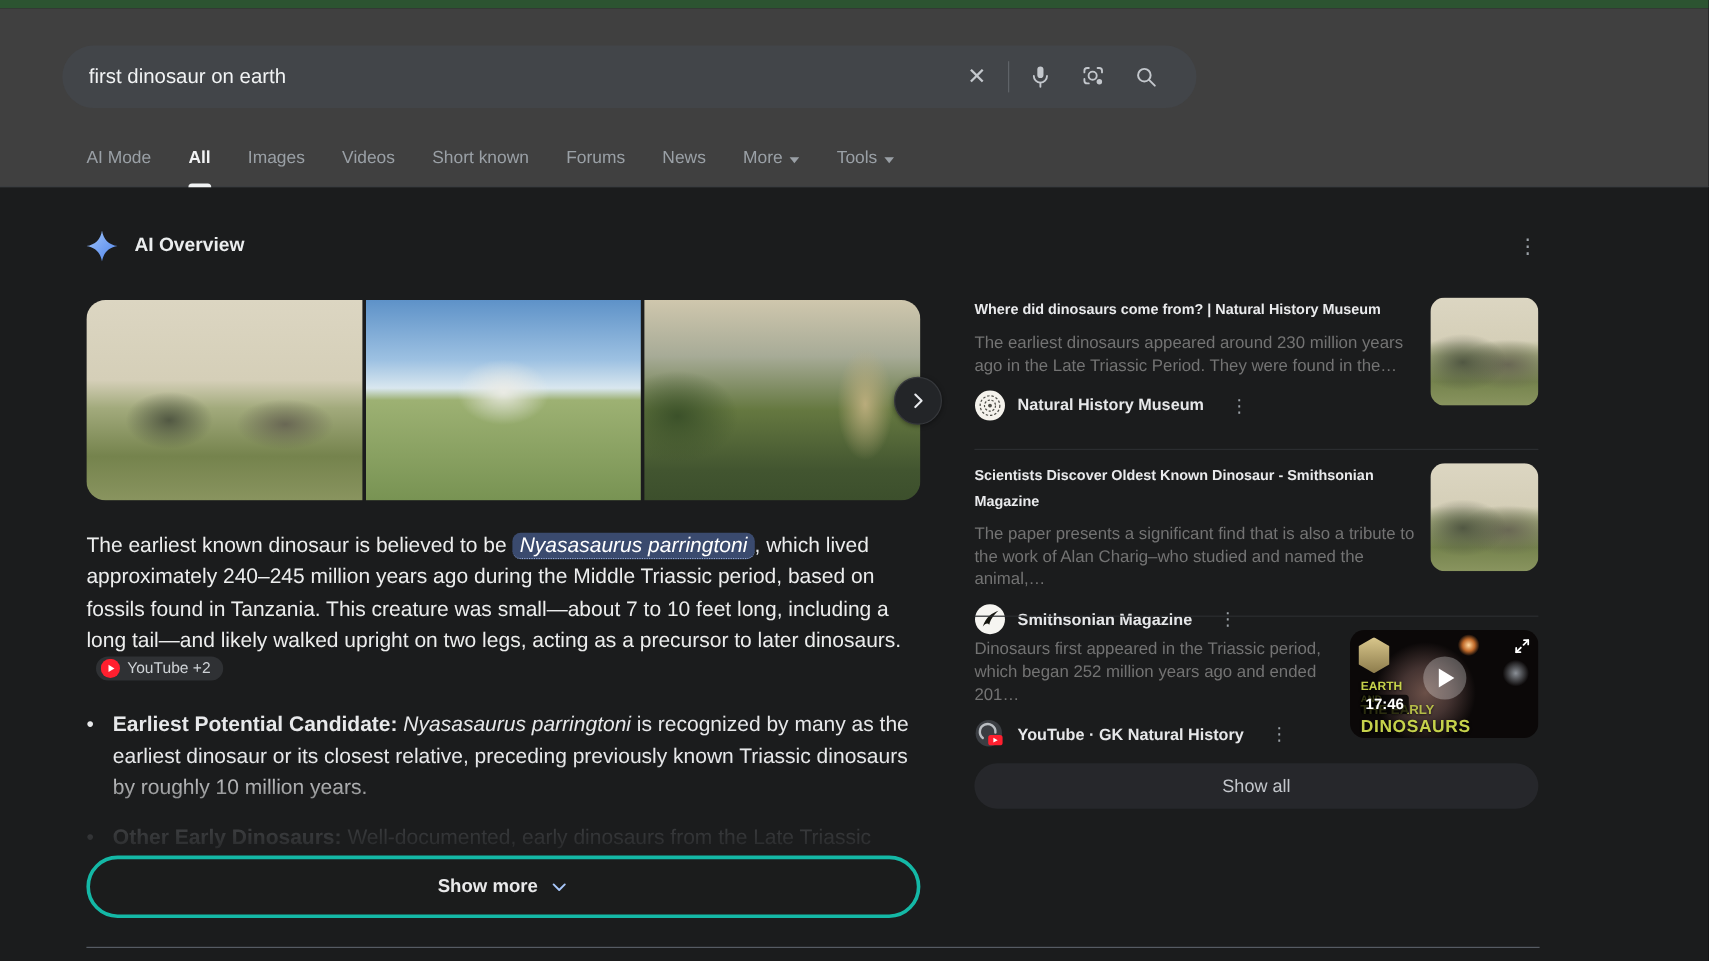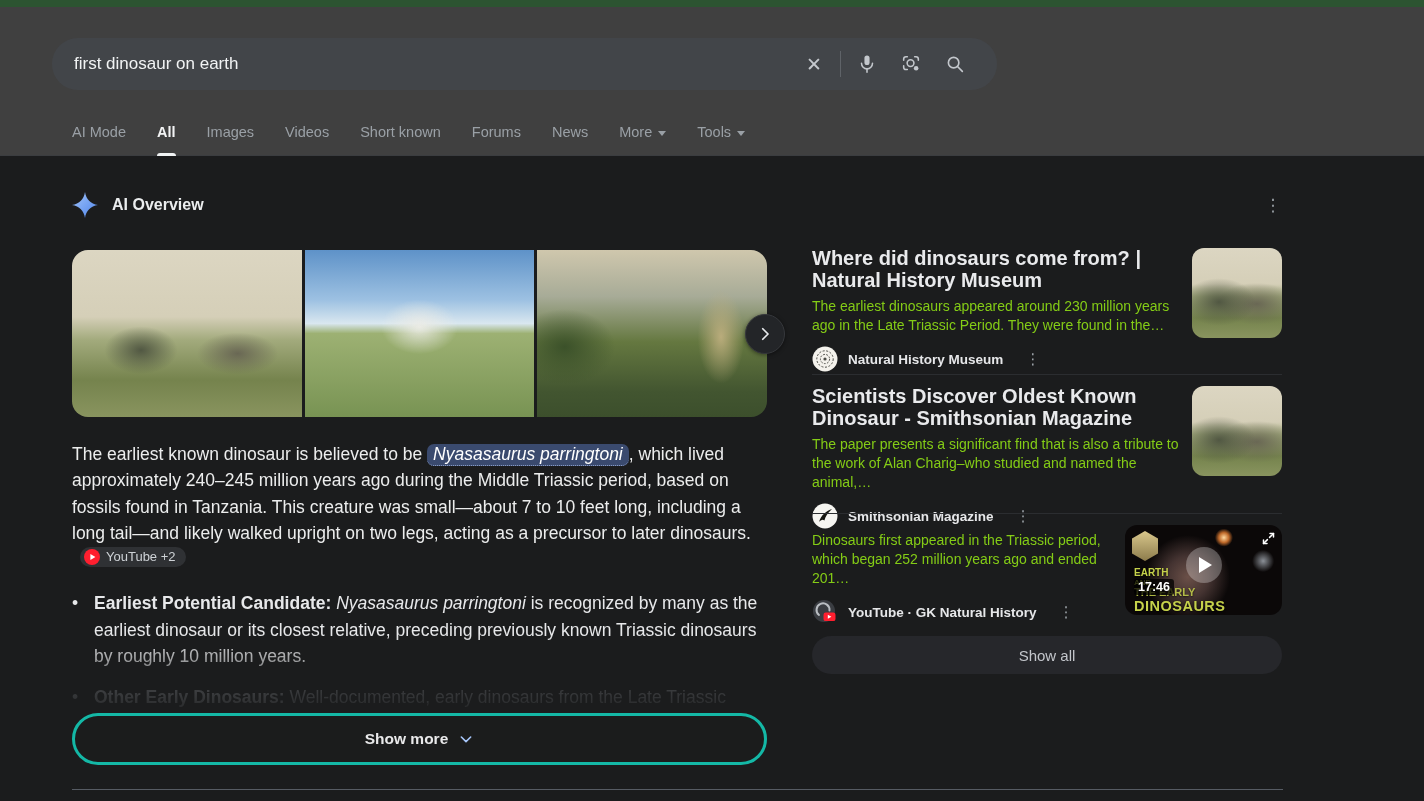--- a/index.html
+++ b/index.html
@@ -68,22 +68,22 @@
   .bullet.dim b { color:#8a8d92; }
   .fade-overlay { position:absolute; left:60px; top:634px; width:720px; height:80px; background:linear-gradient(180deg, rgba(27,28,29,0) 0%, rgba(27,28,29,0.55) 50%, rgba(27,28,29,0.92) 100%); pointer-events:none; }
 
   
   .show-more { position:absolute; left:72px; top:713px; width:695px; height:52px; border:3px solid #14b8a6; border-radius:27px; background:rgba(27,28,29,0.7); display:flex; align-items:center; justify-content:center; gap:10px; color:#e9e9ea; font-size:15.5px; font-weight:700; cursor:pointer; }
 
   
   .sidebar { position:absolute; left:812px; top:248px; width:470px; }
   .card { position:absolute; left:0; width:470px; display:flex; justify-content:space-between; }
   .card-text { width:368px; }
-  .card-title { color:#e9eaec; font-size:20px; font-weight:700; line-height:21.5px; cursor:pointer; }
-  .card-snippet { color:#84cc16; font-size:14px; line-height:19px; margin-top:6px; }
+  .card-title { color:#e9eaec; font-size:12px; font-weight:700; line-height:21.5px; cursor:pointer; }
+  .card-snippet { color:#737373; font-size:14px; line-height:19px; margin-top:6px; }
   .card-source { display:flex; align-items:center; gap:10px; margin-top:11px; }
   .source-name { color:#e6e7e9; font-size:13.5px; font-weight:600; cursor:pointer; }
   .kebab { color:#9aa0a6; font-size:15px; margin-left:12px; cursor:pointer; }
   .card-thumb { width:90px; height:90px; border-radius:12px; flex:none; cursor:pointer; }
   .card-divider { position:absolute; left:0; width:470px; height:1px; background:#2b2d30; }
 
   .favicon { width:26px; height:26px; flex:none; border-radius:50%; overflow:visible; }
 
   
   .card3 .card-text { width:298px; }

